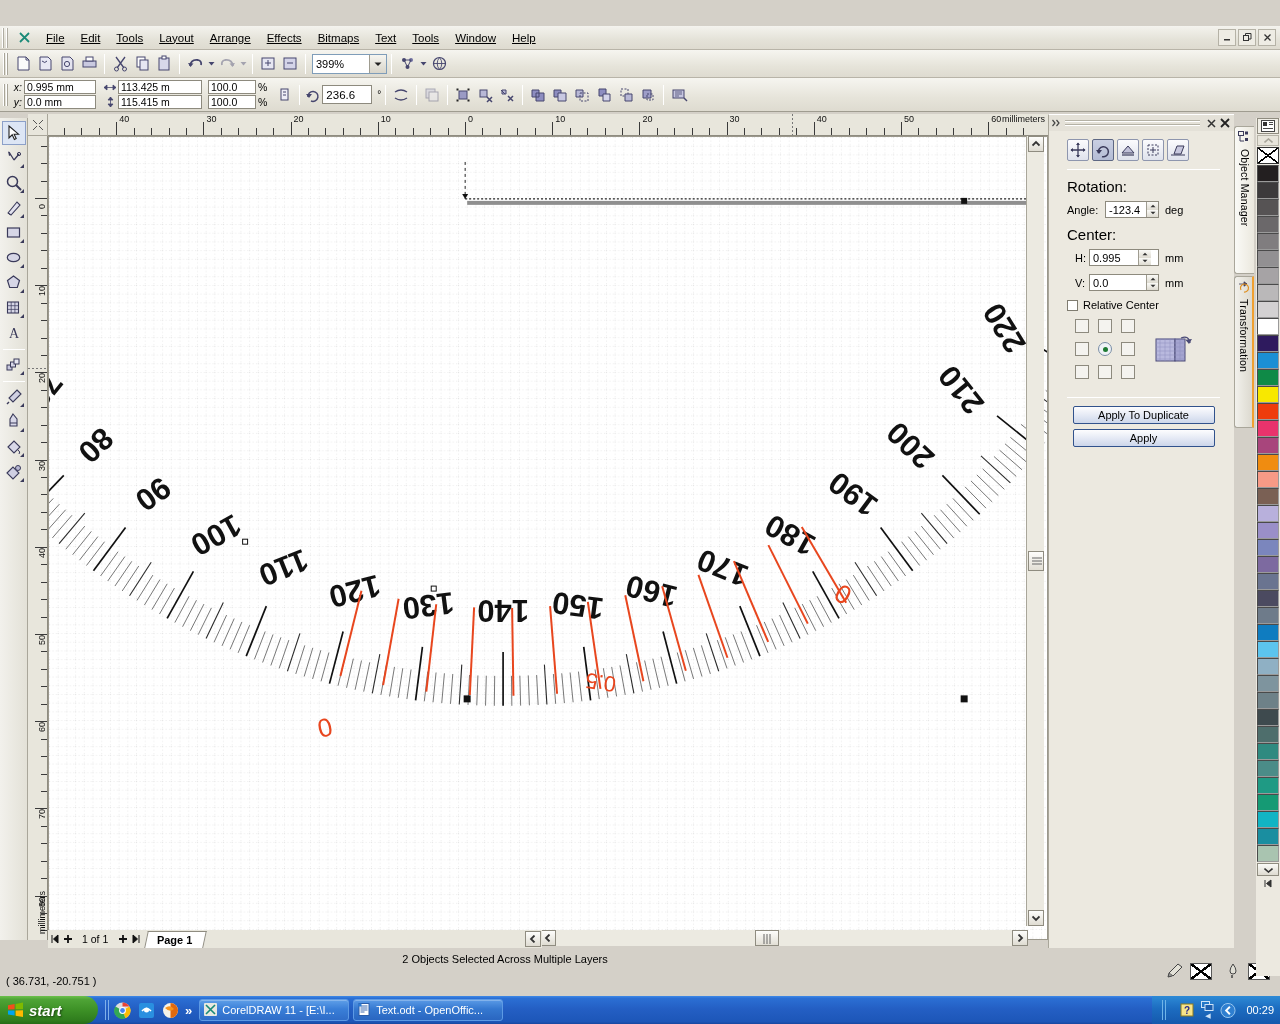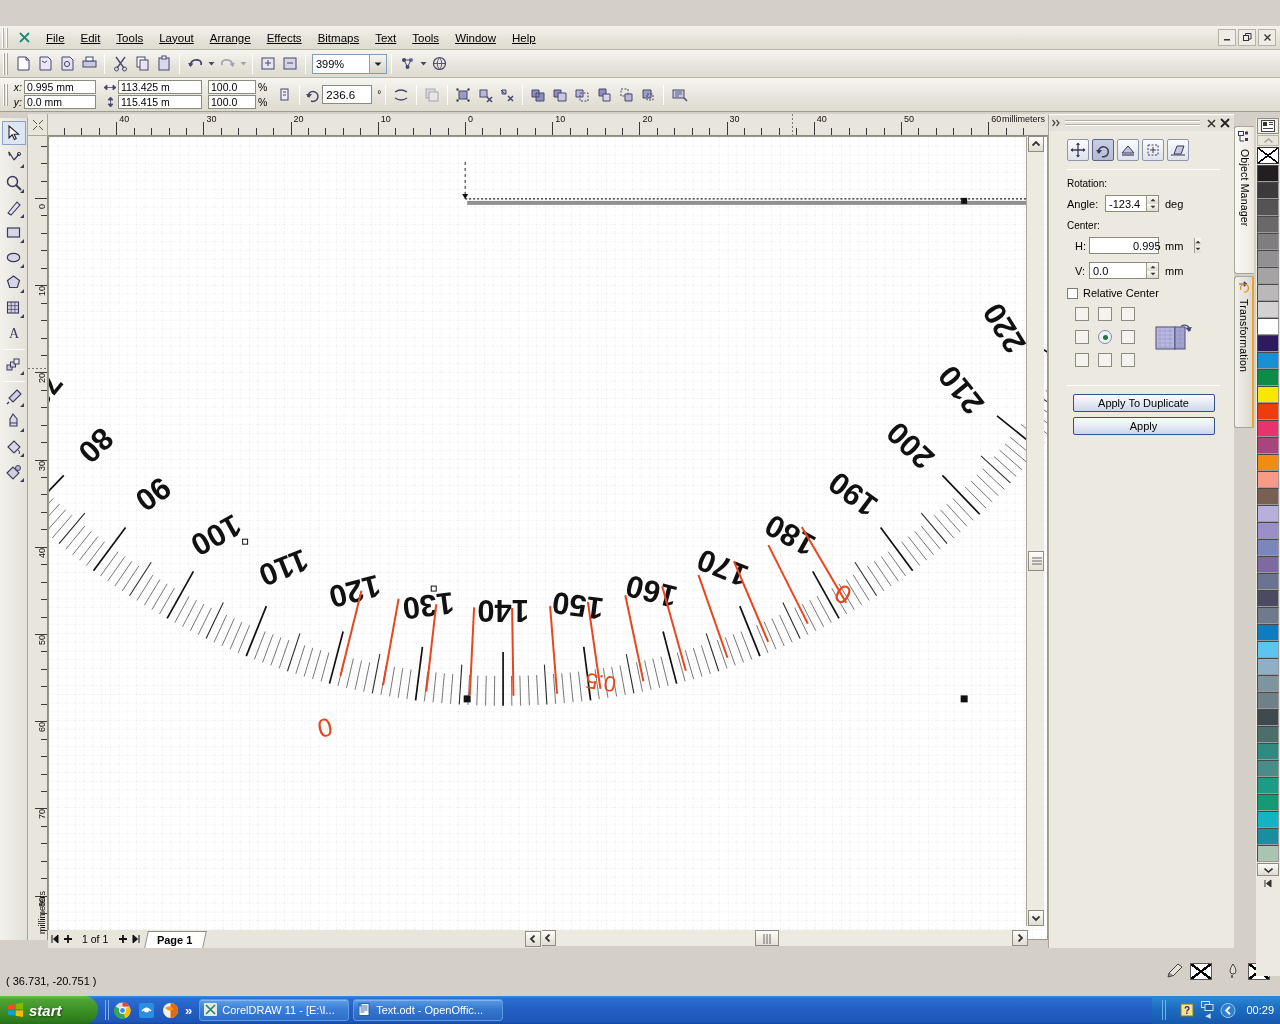--- a/index.html
+++ b/index.html
@@ -160,21 +160,21 @@
   .dk-grip{width:10px;height:12px;margin-left:2px;display:flex;align-items:center;justify-content:center;font-size:8px;color:#444;}
   .dk-lines{flex:1;height:8px;margin:0 4px;
      background:linear-gradient(180deg,transparent 1px,#b4b1a5 1px,#b4b1a5 2px,#fff 2px,#fff 3px,transparent 3px,transparent 5px,#b4b1a5 5px,#b4b1a5 6px,#fff 6px,#fff 7px,transparent 7px);}
   .dk-x{width:14px;height:14px;display:flex;align-items:center;justify-content:center;font-size:11px;font-weight:bold;color:#333;}
   .dk-body{padding:8px 14px 0 18px;}
   .trans-icons{display:flex;gap:3px;margin-bottom:8px;}
   .ti{width:22px;height:22px;border:1px solid #8e96ae;border-radius:2px;
     background:linear-gradient(180deg,#fbfbfd,#dfe2ec);display:flex;align-items:center;justify-content:center;}
   .ti.active{background:linear-gradient(180deg,#c9cfe2,#b4bcd4);border-color:#5d6783;}
   .dk-hr{height:1px;background:#b8b5a9;border-bottom:1px solid #fff;margin:6px 0 8px 0;}
-  .dk-lbl{font-size:10px;color:#000;margin-bottom:6px;}
+  .dk-lbl{font-size:15px;color:#000;margin-bottom:6px;}
   .dk-row{display:flex;align-items:center;margin-bottom:8px;}
   .dk-row .nm{font-size:11px;width:38px;}
   .dk-row .nm.sm{width:14px;}
   .spin-wrap{display:flex;border:1px solid #8d8a7e;background:#fff;height:17px;align-items:center;}
   .spin-wrap input{border:none;outline:none;height:15px;font-size:11px;padding-left:3px;
     font-family:"Liberation Sans",sans-serif;background:transparent;}
   .spin-btns{width:13px;height:15px;display:flex;flex-direction:column;}
   .spin-btns div{flex:1;background:linear-gradient(180deg,#fafaf7,#dedbd1);border-left:1px solid #9f9c90;
     display:flex;align-items:center;justify-content:center;font-size:6px;color:#333;}
   .unit{font-size:11px;margin-left:6px;}
@@ -1081,20 +1081,21 @@
       </div>
     <div style="flex:1"></div>
     <div class="sb-btn" style="width:16px;height:16px;margin-right:1px;">
       <svg width="8" height="8" viewBox="0 0 8 8">
           <path d="M5.5 0.5 L2 4 L5.5 7.5" stroke="#333" stroke-width="1.8" fill="none"></path>
         </svg>
       </div>
   </div>
 
   <div class="statusbar">
+    <div class="status-sel">2 Objects Selected Across Multiple Layers</div>
     <div class="status-coord">( 36.731, -20.751 )</div>
   </div>
   <div class="sb-right">
     <div style="flex:1"></div>
     <div class="sbri">
       <svg width="18" height="18" viewBox="0 0 18 18">
           <path d="M12 2 l4 3 l-9 9 l-4 -3 z" fill="#e4e2d8" stroke="#444"></path>
           <path d="M3 11 l-1 4 l4 -1" fill="#999" stroke="#444"></path>
         </svg>
       </div>
@@ -1186,21 +1187,21 @@
           </div>
         </div>
         <div class="unit">deg</div>
       </div>
 
       <div class="dk-lbl">Center:</div>
 
       <div class="dk-row" style="padding-left:8px">
         <div class="nm sm">H:</div>
         <div class="spin-wrap" style="width:70px">
-          <input style="width: 64px; margin-left: 40px;" readonly="" value="0.995">
+          <input style="width: 48px;" readonly="" value="0.995">
           <div class="spin-btns">
             <div>
                 <svg width="6" height="4" viewBox="0 0 6 4">
                   <path d="M0.5 3.3 L3 0.7 L5.5 3.3 z" fill="#333"></path>
                 </svg>
               </div>
             <div>
                 <svg width="6" height="4" viewBox="0 0 6 4">
                   <path d="M0.5 0.7 L3 3.3 L5.5 0.7 z" fill="#333"></path>
                 </svg>

